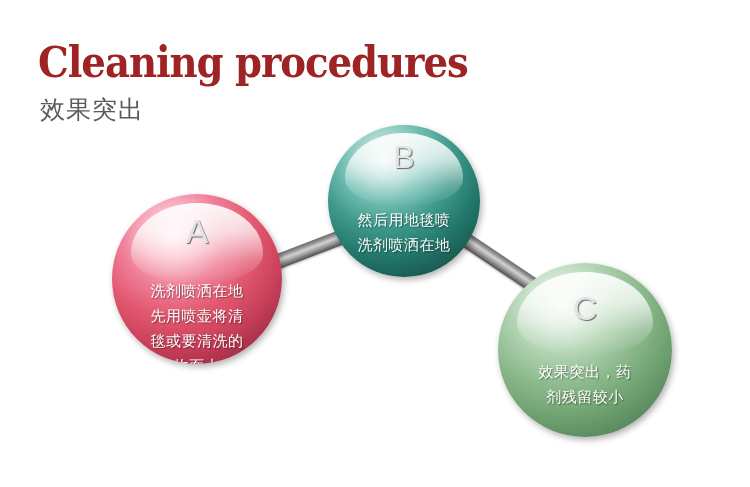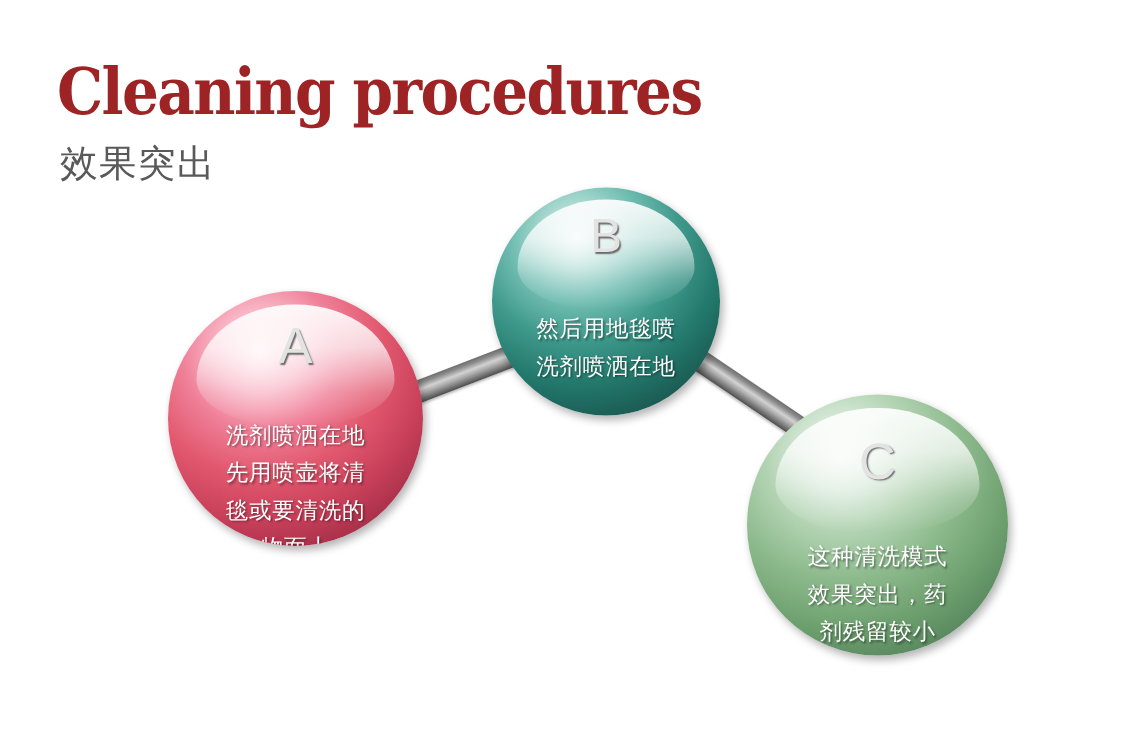--- a/index.html
+++ b/index.html
@@ -198,19 +198,18 @@
     <div class="lines">
       <div>然后用地毯喷</div>
       <div>洗剂喷洒在地</div>
     </div>
   </div>
 
   <div class="node" id="node-c">
     <div class="sheen"></div>
     <div class="letter">C</div>
     <div class="lines">
-      <div>这种清洗模式</div>
       <div>效果突出，药</div>
       <div>剂残留较小</div>
     </div>
   </div>
 
 </div>
 
 </body></html>

